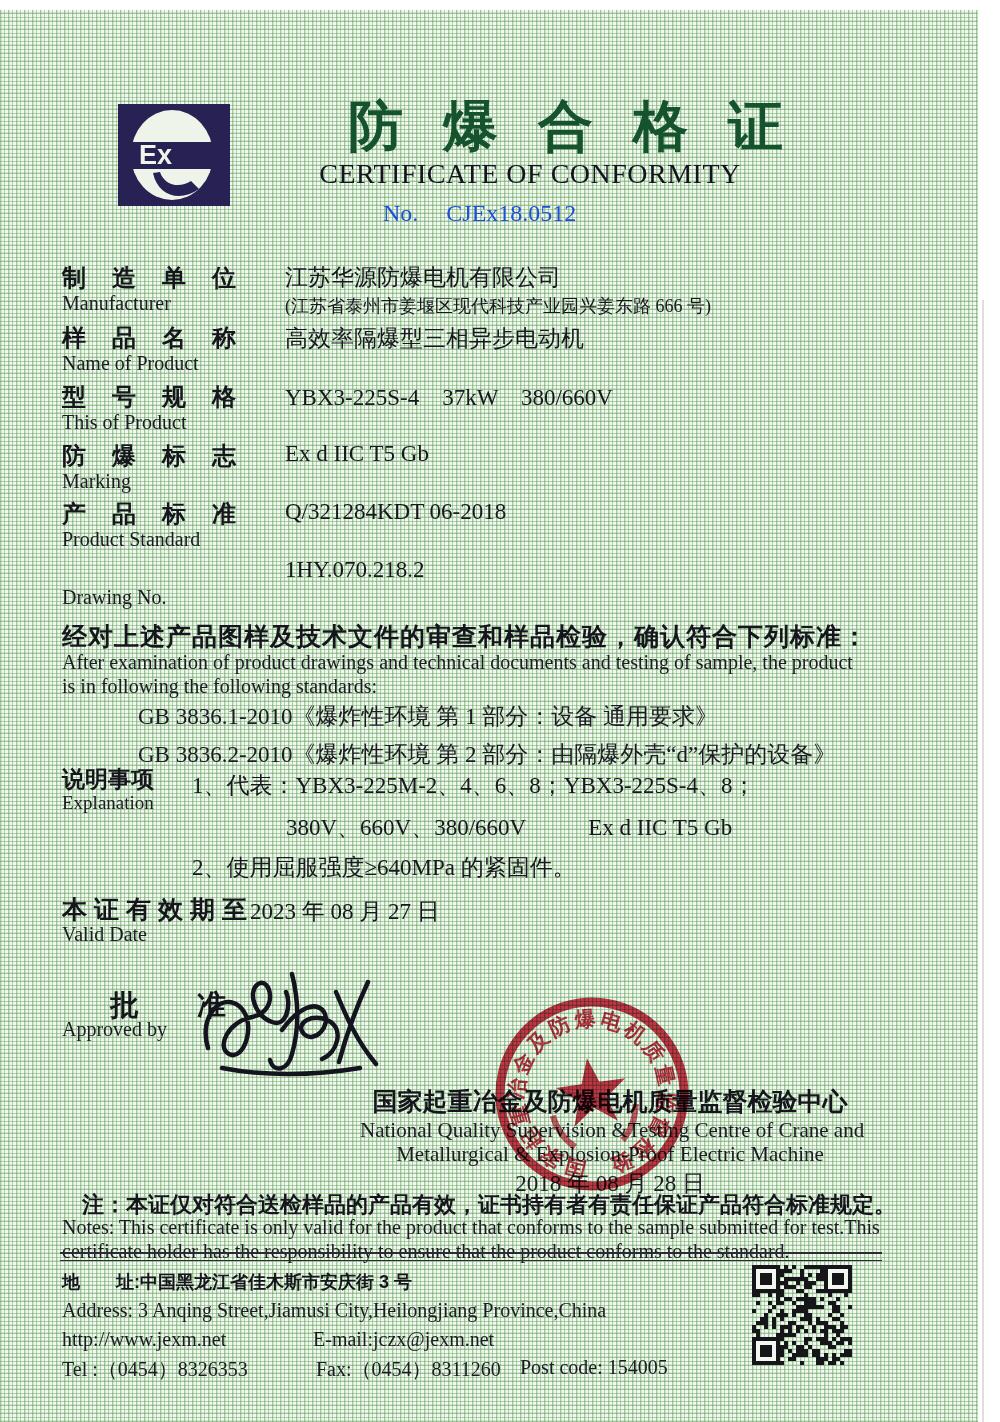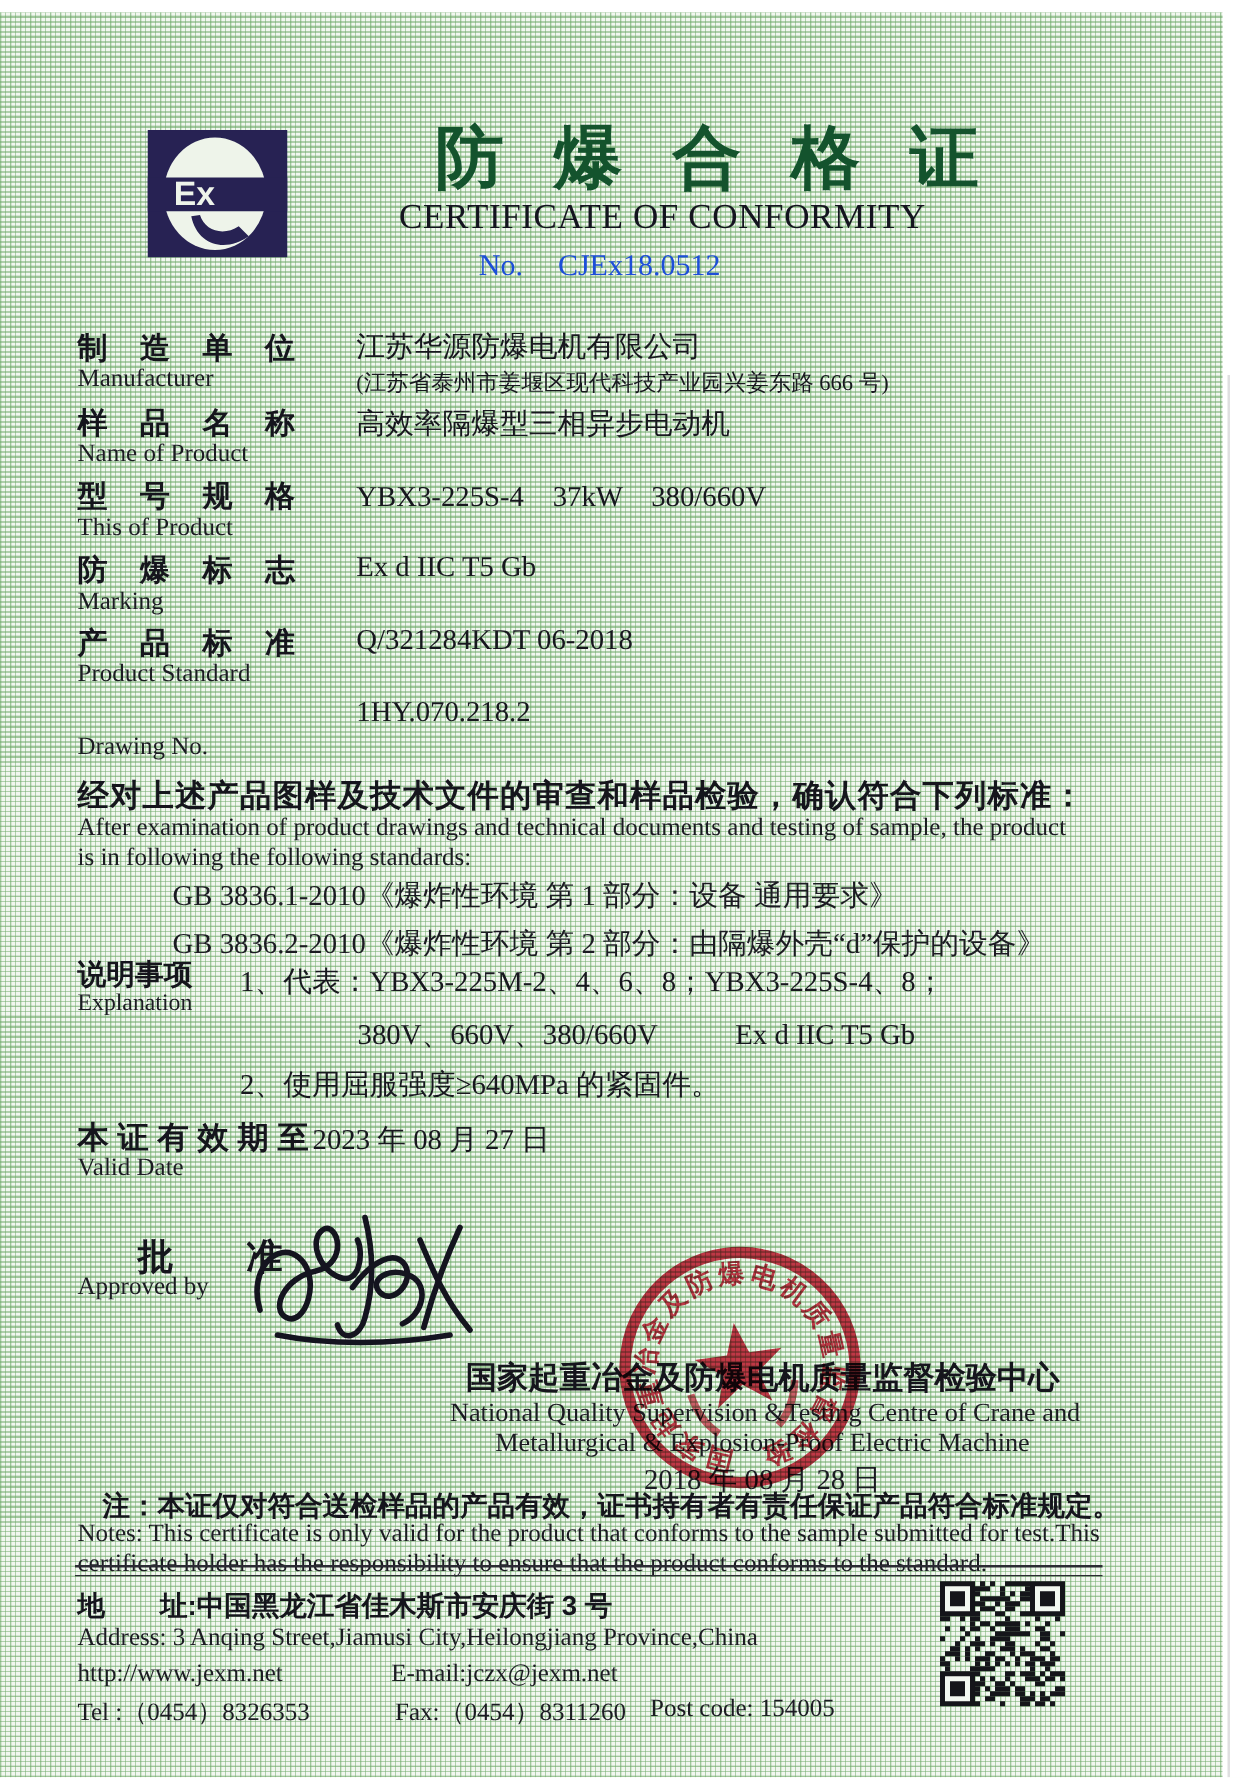--- a/index.html
+++ b/index.html
@@ -35,21 +35,21 @@
   .sec-en{font-size:20px;}
   .gb{font-size:23px;}
   .issuer{text-align:center;}
   .issuer .zh{font-family:"Liberation Sans", sans-serif;font-weight:700;font-size:25px;color:#15151c;}
   .issuer .en{font-size:21px;line-height:24px;}
   .issuer .date{font-size:23px;margin-top:2px;}
   .notes-zh{font-family:"Liberation Sans", sans-serif;font-weight:700;font-size:22px;color:#15151c;margin-left:20px;}
   .notes-en{font-size:20px;}
   .rule{position:absolute;left:60px;width:822px;top:1252px;height:6px;
         border-top:2px solid #2b2b33;border-bottom:1px solid #2b2b33;}
-  .foot-zh{font-family:"Liberation Sans", sans-serif;font-weight:700;font-size:22px;color:#15151c;}
+  .foot-zh{font-family:"Liberation Sans", sans-serif;font-weight:700;font-size:18px;color:#15151c;}
   .foot-en{font-size:20px;}
   .seal{position:absolute;left:488px;top:990px;width:208px;height:208px;
         mix-blend-mode:multiply;opacity:0.92;transform:rotate(-8deg);}
   .sig{position:absolute;left:192px;top:964px;width:210px;height:122px;}
   .qr{position:absolute;left:752px;top:1264px;width:100px;height:102px;}
 </style>
 </head>
 <body>
 
 <div class="page">

